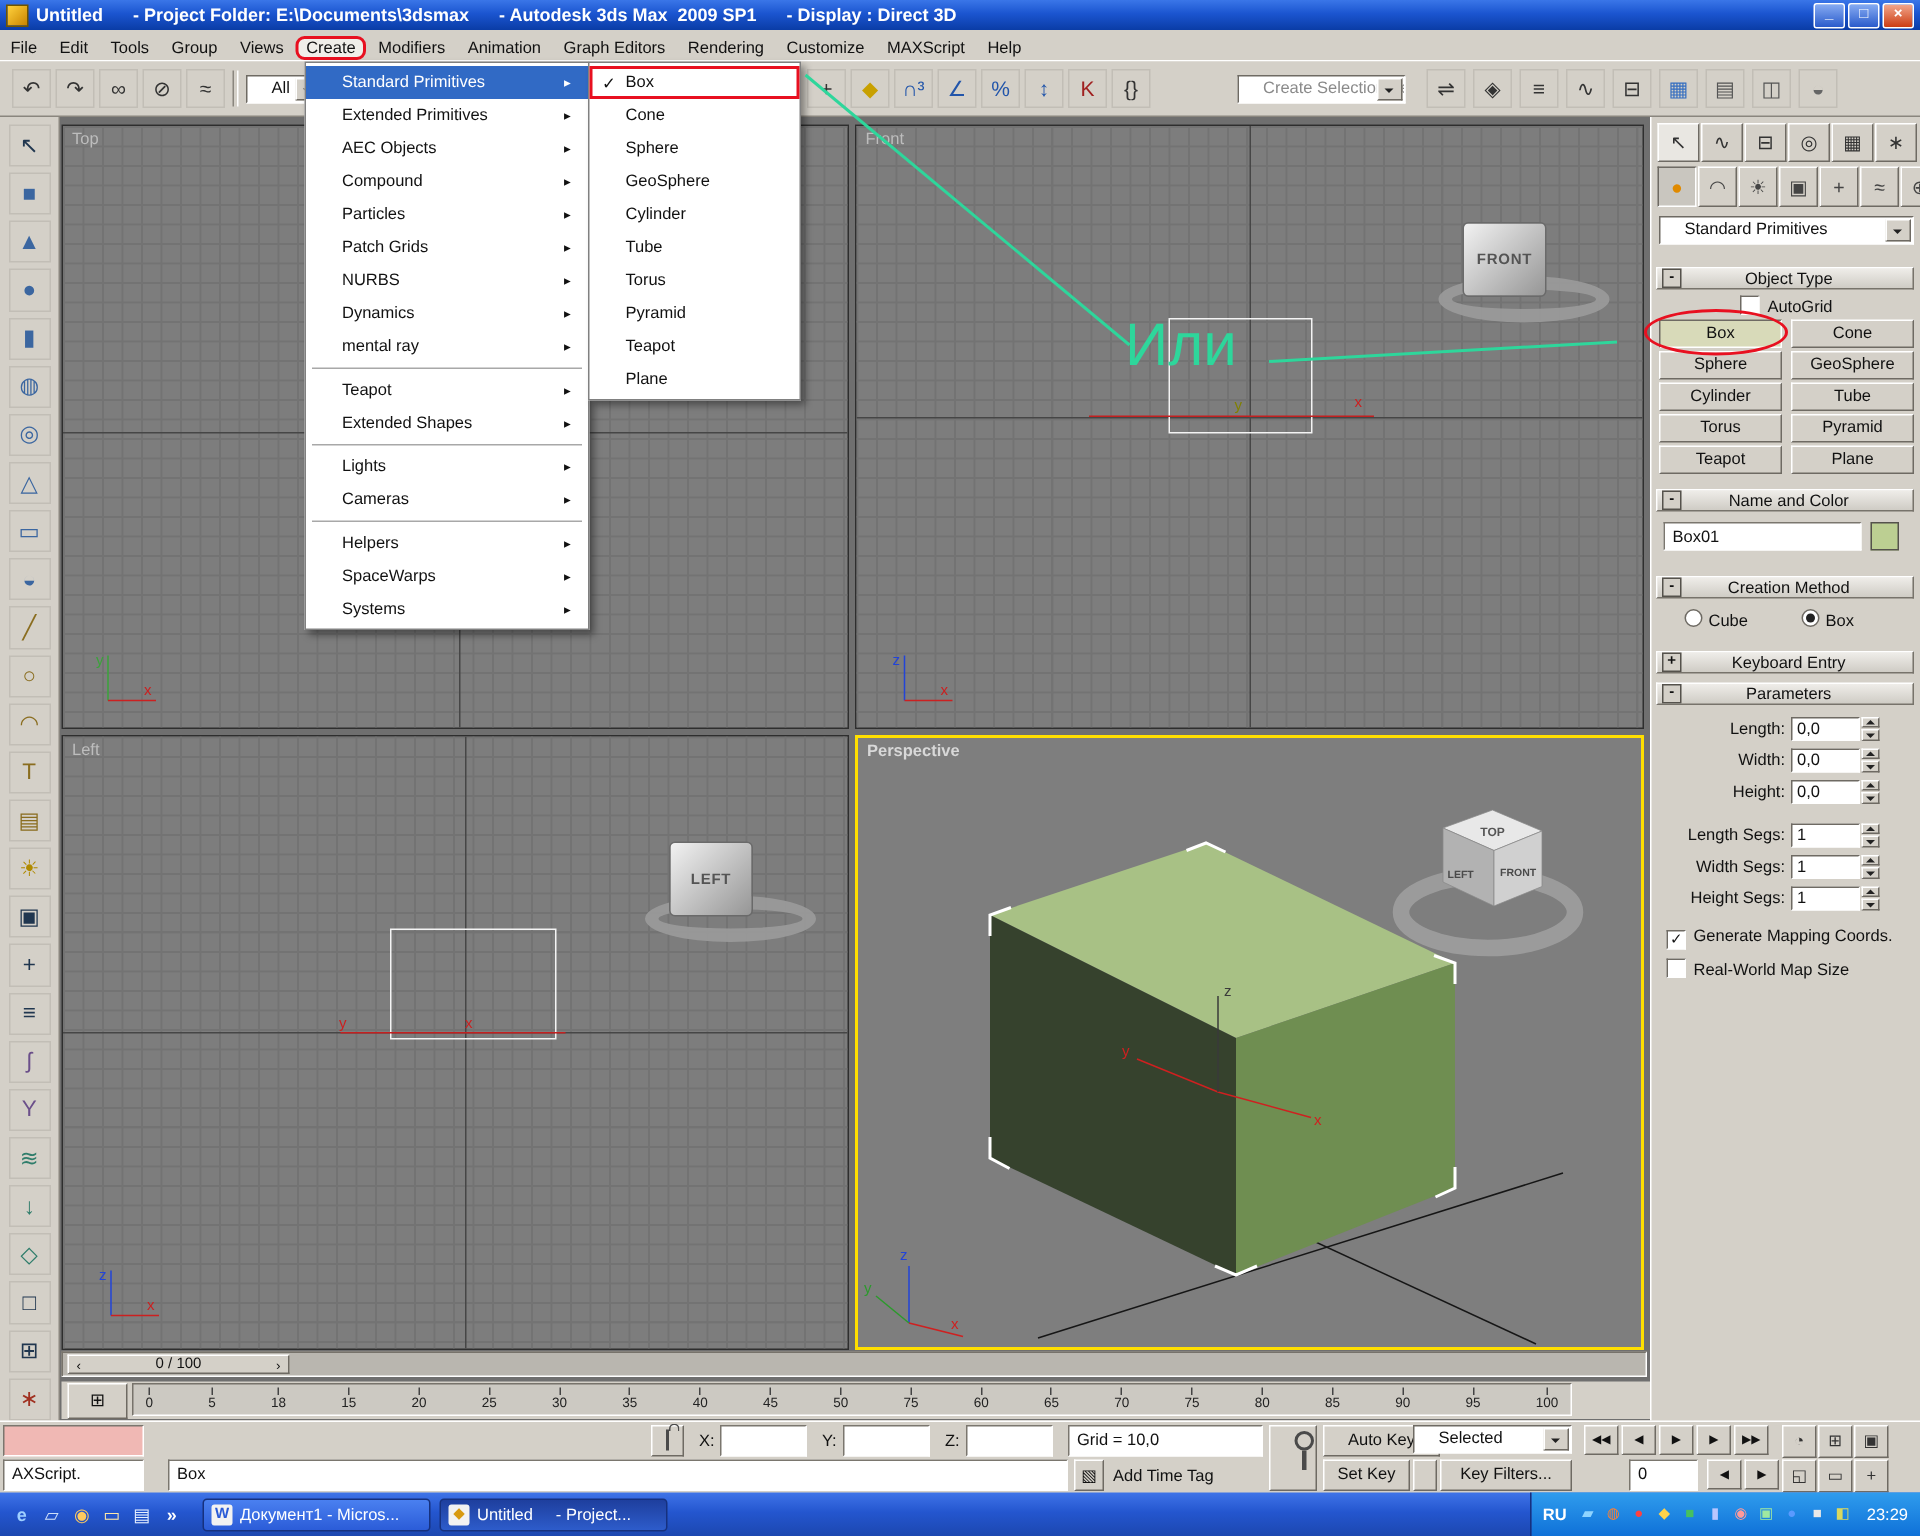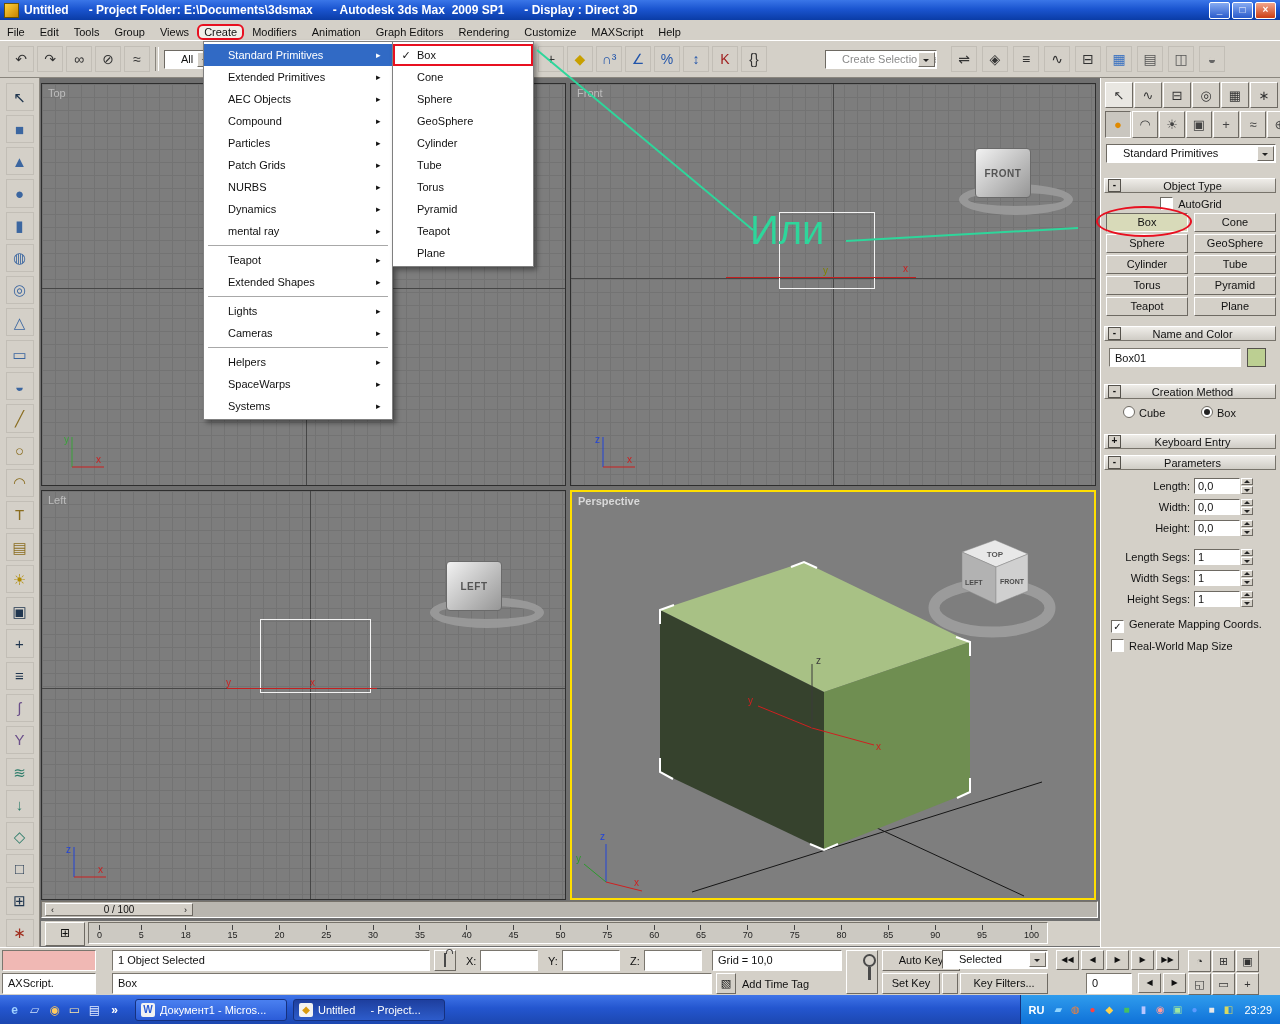--- a/index.html
+++ b/index.html
@@ -720,21 +720,20 @@
     </div>
     <div style="position:absolute;left:10px;top:561px;">
       <span class="cb"></span><span>Real-World Map Size</span>
     </div>
   </div>
 
   <div class="statusbar">
     <span class="sfield" style="left:2px;top:2px;width:94px;height:21px;background:#f0b8b4;"></span>
     <span class="sfield" style="left:2px;top:25px;width:94px;height:21px;">AXScript.</span>
 
-    <span class="sfield" style="left:112px;top:2px;width:318px;height:21px;">1 Object Selected</span>
     <span class="sbtn" style="left:434px;top:2px;width:22px;height:21px;"><span class="lockicon"></span></span>
 
     <span class="slabel" style="left:466px;top:7px;">X:</span>
     <span class="sfield" style="left:480px;top:2px;width:58px;height:21px;"></span>
     <span class="slabel" style="left:548px;top:7px;">Y:</span>
     <span class="sfield" style="left:562px;top:2px;width:58px;height:21px;"></span>
     <span class="slabel" style="left:630px;top:7px;">Z:</span>
     <span class="sfield" style="left:644px;top:2px;width:58px;height:21px;"></span>
 
     <span class="sfield" style="left:712px;top:2px;width:130px;height:21px;">Grid = 10,0</span>

